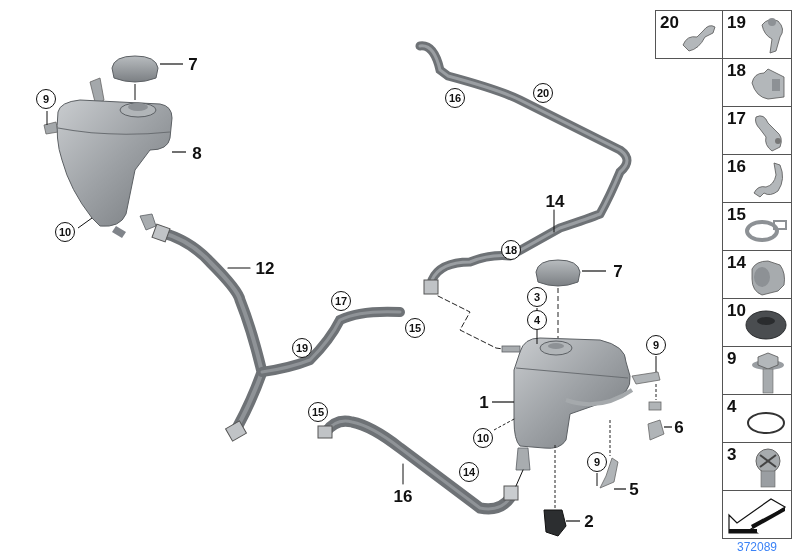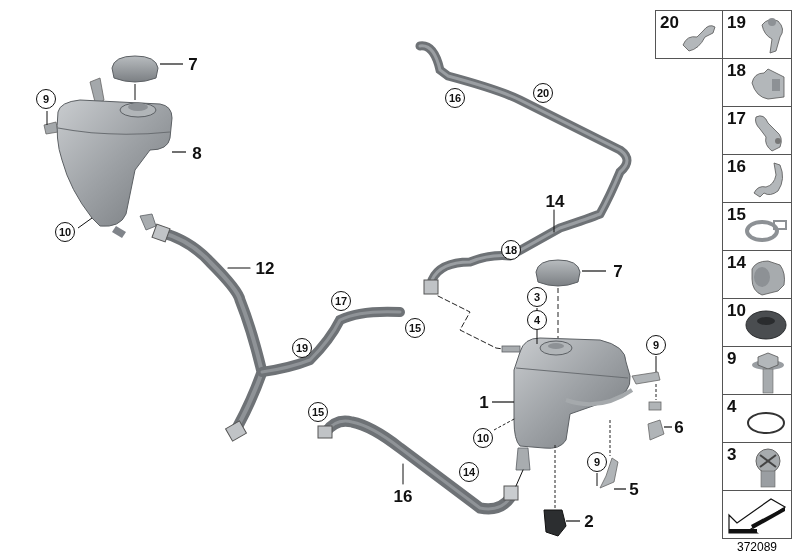--- a/index.html
+++ b/index.html
@@ -9,21 +9,21 @@
   .callout { position:absolute; font-weight:bold; font-size:17px; color:#111;
              line-height:1; transform:translate(-50%,-50%); white-space:nowrap; }
   .circ { position:absolute; width:20px; height:20px; border:1.6px solid #111;
           border-radius:50%; background:#fff; font-weight:bold; font-size:11px;
           color:#111; display:flex; align-items:center; justify-content:center;
           transform:translate(-50%,-50%); box-sizing:border-box; }
   .cell { position:absolute; border:1px solid #555; box-sizing:border-box; background:#fff; }
   .cell .num { position:absolute; left:4px; top:2px; font-weight:bold; font-size:17px; color:#111; }
   .cell svg { position:absolute; right:3px; top:4px; }
   .docid { position:absolute; left:725px; top:540px; width:64px; text-align:center;
-           font-size:12px; color:#000000; }
+           font-size:12px; color:#3b82f6; }
 </style>
 </head>
 <body>
 
 <div id="stage">
   <svg width="800" height="560" viewBox="0 0 800 560">
     <defs>
       <linearGradient id="tankG" x1="0" y1="0" x2="1" y2="1">
         <stop offset="0" stop-color="#c9cccf"></stop>
           <stop offset="0.5" stop-color="#9da1a5"></stop>

